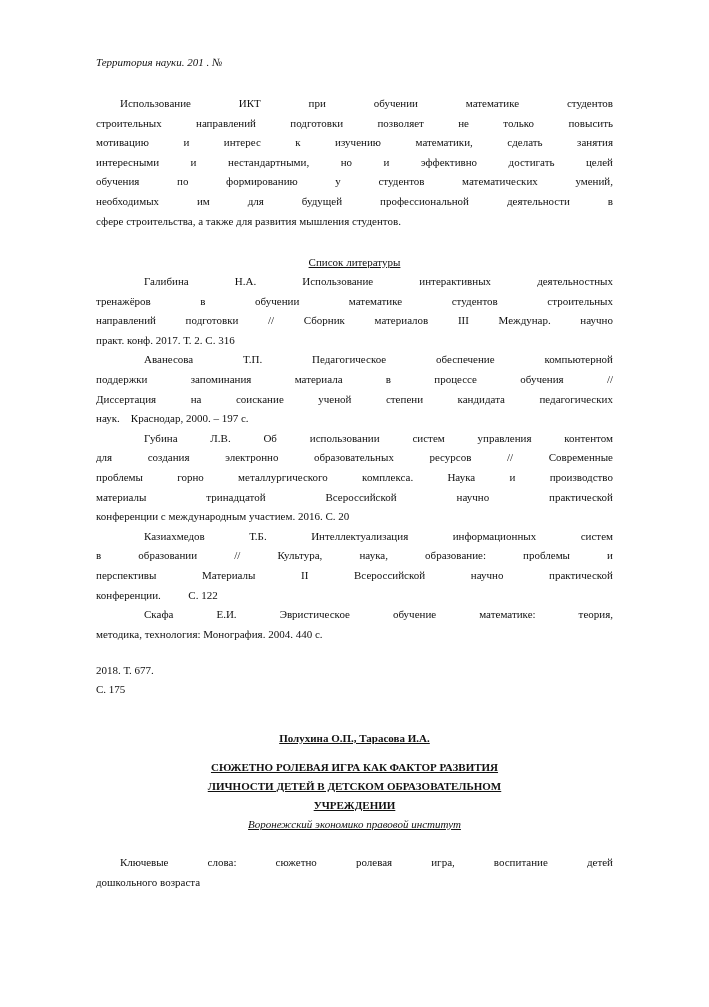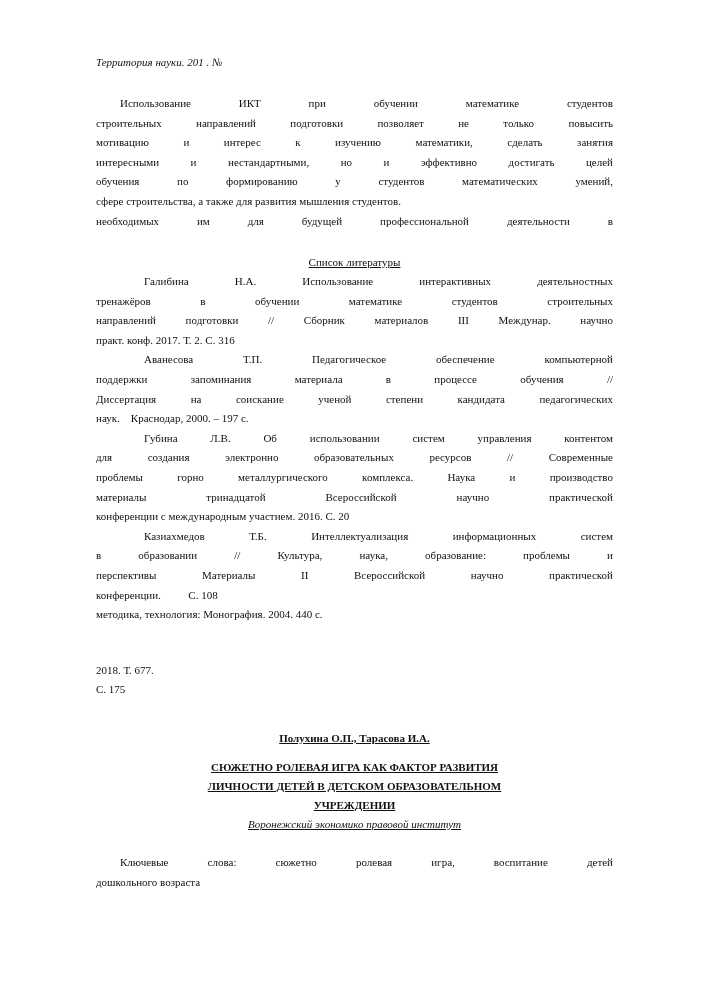--- a/index.html
+++ b/index.html
@@ -24,22 +24,22 @@
 <div class="header">Территория науки. 201  . №</div>
 
 <div class="page">
 
   <div class="block p" style="top:94px;">
     <span class="ln ind1">Использование ИКТ при обучении математике студентов</span>
     <span class="ln">строительных направлений подготовки позволяет не только повысить</span>
     <span class="ln">мотивацию и интерес к изучению математики, сделать занятия</span>
     <span class="ln">интересными и нестандартными, но и эффективно достигать целей</span>
     <span class="ln">обучения по формированию у студентов математических умений,</span>
+    <span class="ln">необходимых им для будущей профессиональной деятельности в</span>
     <span class="ln last">сфере строительства, а также для развития мышления студентов.</span>
-    <span class="ln">необходимых им для будущей профессиональной деятельности в</span>
   </div>
 
   <div class="block p center" style="top:253px;">Список литературы</div>
 
   <div class="block p" style="top:272px;">
     <div>
       <span class="ln ind2">Галибина Н.А. Использование интерактивных деятельностных</span>
       <span class="ln">тренажёров в обучении математике студентов строительных</span>
       <span class="ln">направлений подготовки // Сборник материалов III Междунар. научно</span>
       <span class="ln last">практ. конф. 2017. Т. 2. С. 316</span>
@@ -54,23 +54,24 @@
       <span class="ln ind2">Губина Л.В. Об использовании систем управления контентом</span>
       <span class="ln">для создания электронно образовательных ресурсов // Современные</span>
       <span class="ln">проблемы горно металлургического комплекса. Наука и производство</span>
       <span class="ln">материалы тринадцатой Всероссийской научно практической</span>
       <span class="ln last">конференции с международным участием. 2016. С. 20</span>
     </div>
     <div>
       <span class="ln ind2">Казиахмедов Т.Б. Интеллектуализация информационных систем</span>
       <span class="ln">в образовании // Культура, наука, образование: проблемы и</span>
       <span class="ln">перспективы Материалы II Всероссийской научно практической</span>
-      <span class="ln last" style="white-space:pre;">конференции.          С. 108</span>
+      <span class="ln last" style="white-space:pre;">конференции.          С. 122</span>
     </div>
     <div>
+      <span class="ln ind2">Скафа Е.И. Эвристическое обучение математике: теория,</span>
       <span class="ln last">методика, технология: Монография. 2004. 440 с.</span>
     </div>
   </div>
 
   <div class="block p right" style="top:661px;">2018. Т. 677.</div>
   <div class="block p" style="top:680px;">С. 175</div>
 
   <div class="block p center bold" style="top:729px;">Полухина О.П., Тарасова И.А.</div>
 
   <div class="block p center bold" style="top:758px; line-height:19px;">

